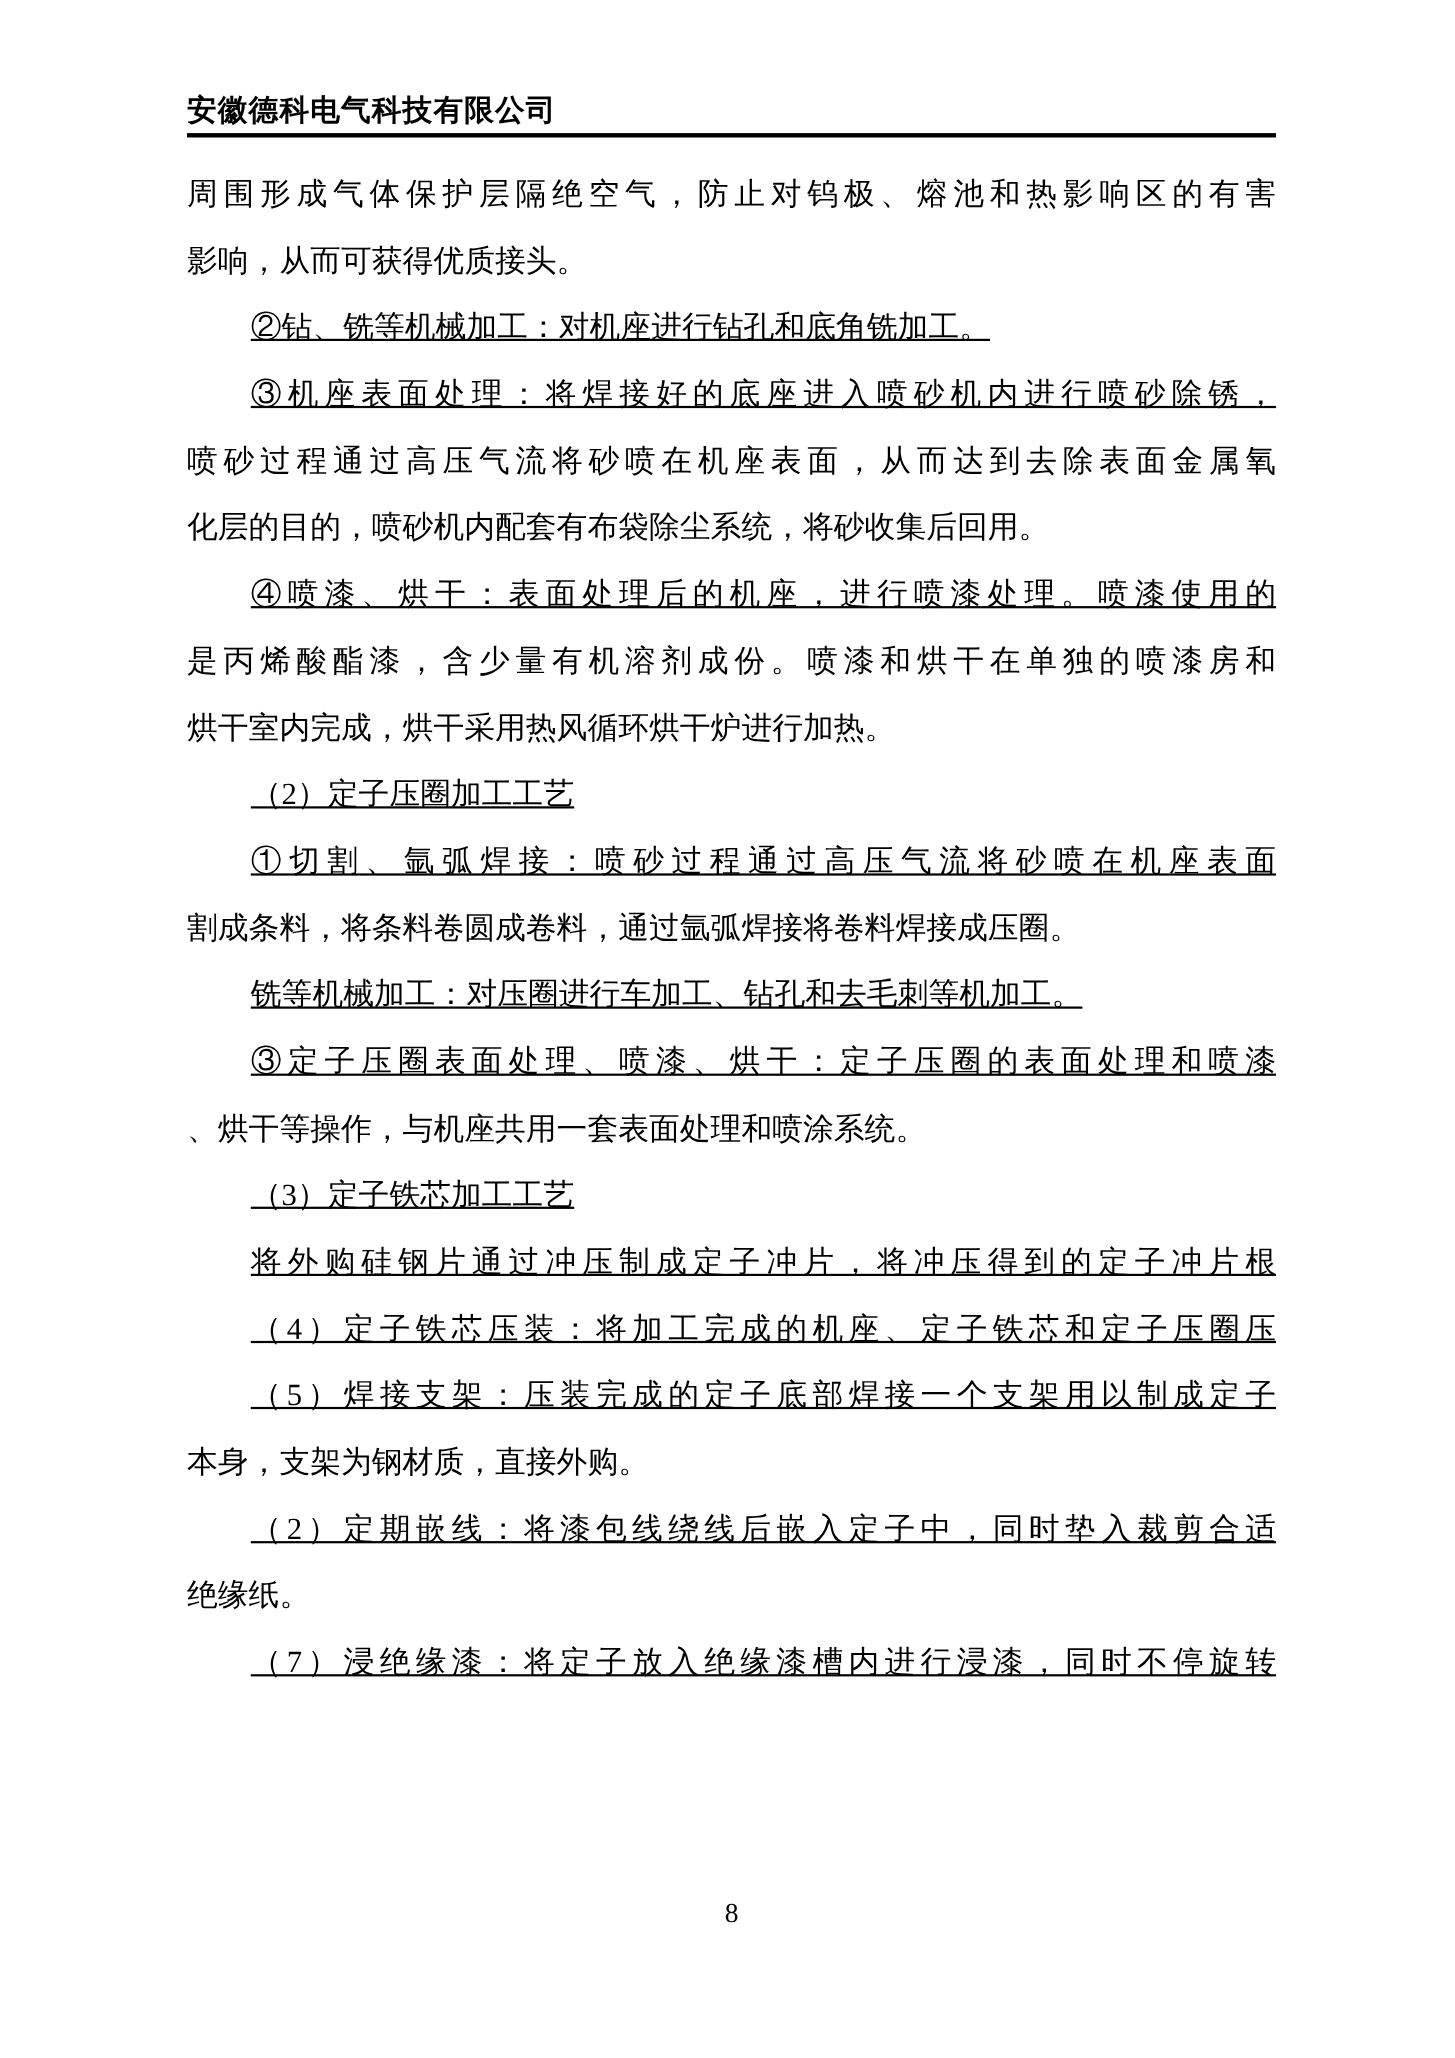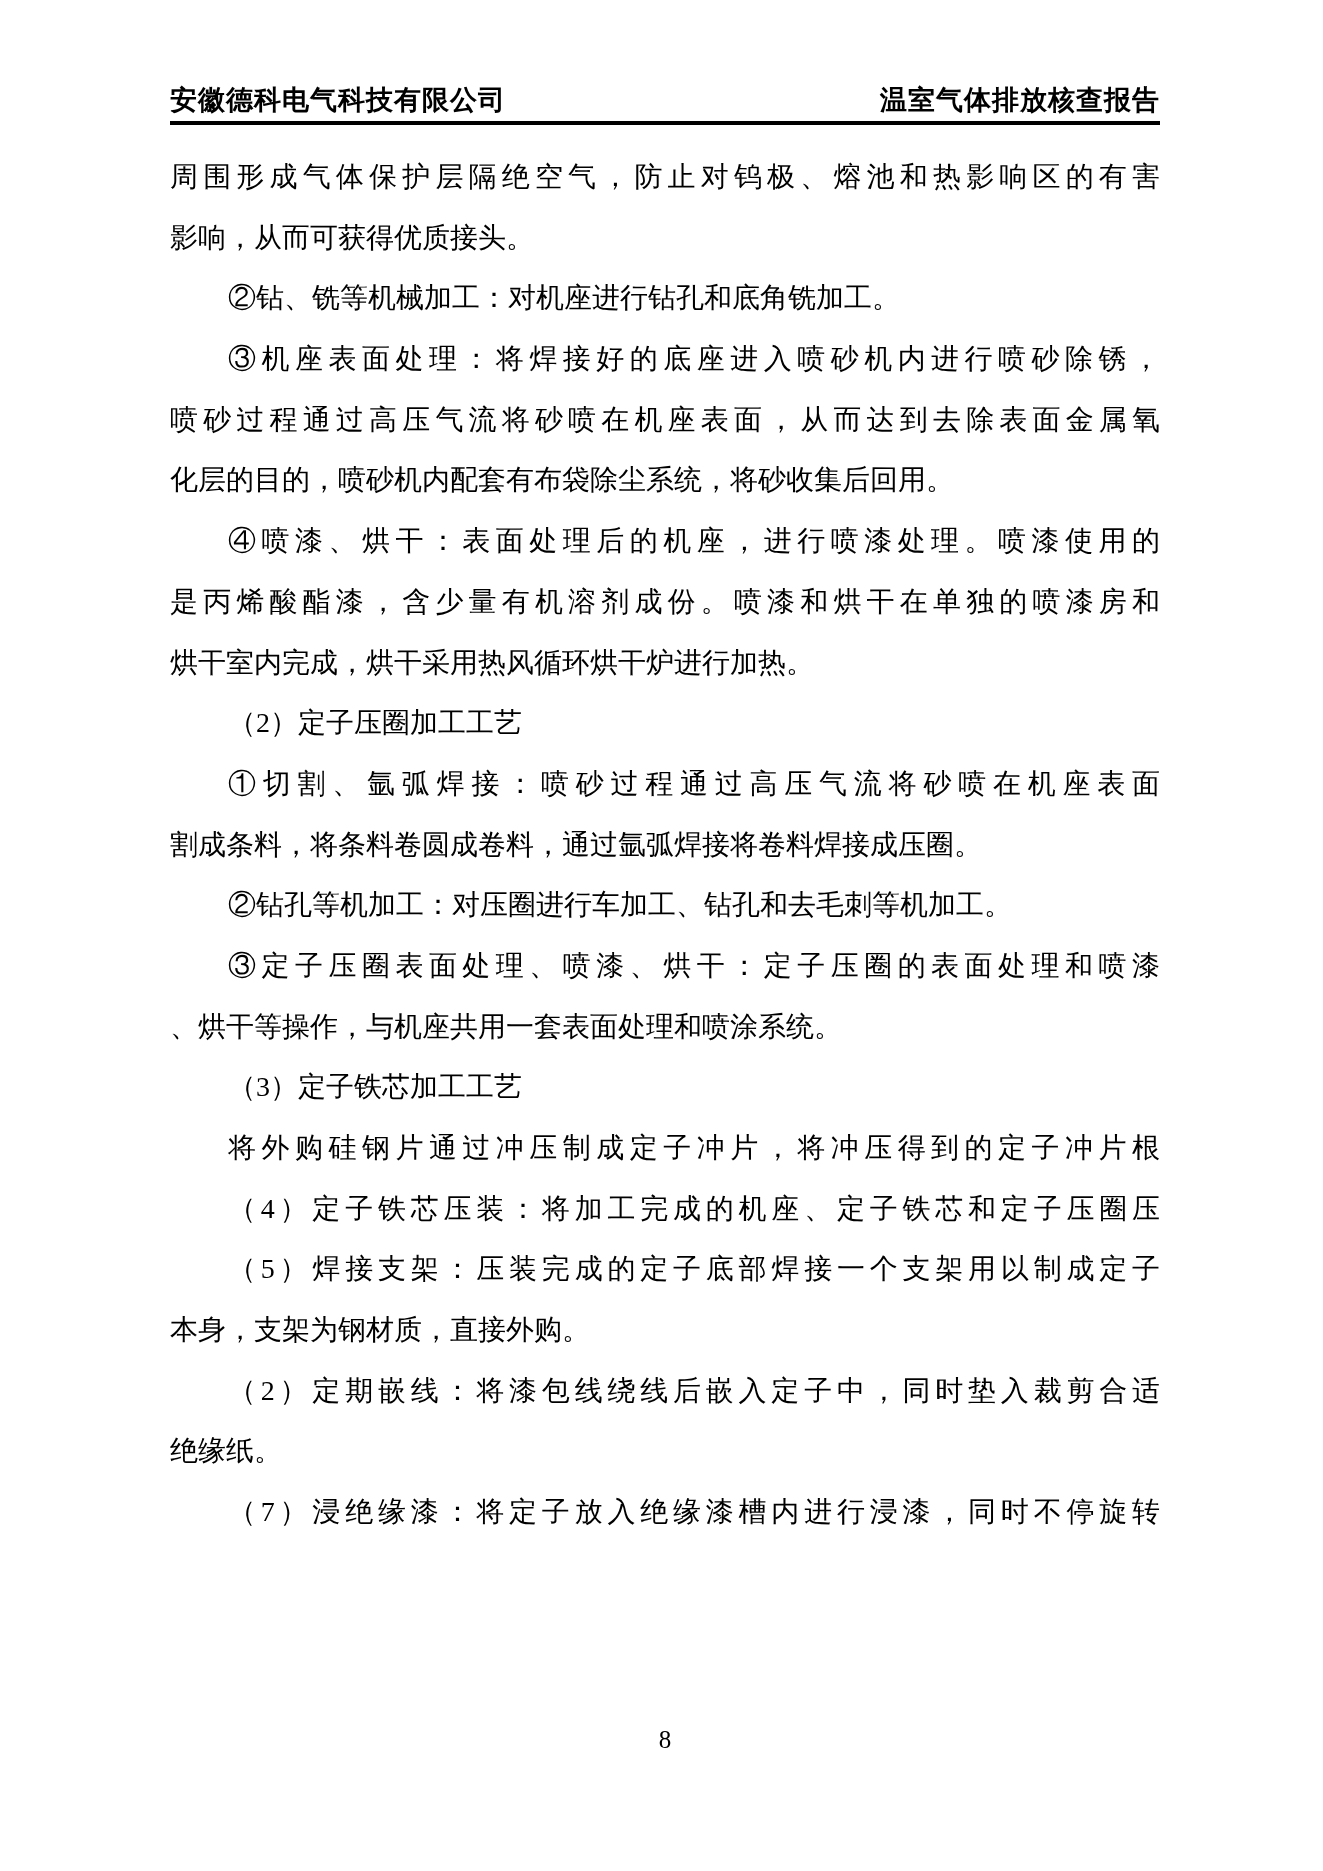--- a/index.html
+++ b/index.html
@@ -38,56 +38,55 @@
     left: 170px;
     top: 147px;
     width: 990px;
     font-size: 28px;
     line-height: 60.7px;
   }
   .line {
     height: 60.7px;
     overflow: hidden;
   }
-  .ind { text-indent: 58px; }
+  .ind { text-indent: 58px; text-decoration: underline; }
   .jf  { text-align: justify; text-align-last: justify; }
   .pagenum {
     position: absolute;
     left: 170px;
     top: 1726px;
     width: 990px;
     text-align: center;
     font-size: 25px;
   }
 </style>
 </head>
 <body>
 
 <div class="page">
 
   <div class="header">
     <span>安徽德科电气科技有限公司</span>
-    <span>温室气体排放核查报告</span>
   </div>
   <div class="header-rule"></div>
 
   <div class="bodytext">
     <div class="line jf">周围形成气体保护层隔绝空气，防止对钨极、熔池和热影响区的有害</div>
     <div class="line">影响，从而可获得优质接头。</div>
     <div class="line ind">②钻、铣等机械加工：对机座进行钻孔和底角铣加工。</div>
     <div class="line ind jf">③机座表面处理：将焊接好的底座进入喷砂机内进行喷砂除锈，</div>
     <div class="line jf">喷砂过程通过高压气流将砂喷在机座表面，从而达到去除表面金属氧</div>
     <div class="line">化层的目的，喷砂机内配套有布袋除尘系统，将砂收集后回用。</div>
     <div class="line ind jf">④喷漆、烘干：表面处理后的机座，进行喷漆处理。喷漆使用的</div>
     <div class="line jf">是丙烯酸酯漆，含少量有机溶剂成份。喷漆和烘干在单独的喷漆房和</div>
     <div class="line">烘干室内完成，烘干采用热风循环烘干炉进行加热。</div>
     <div class="line ind">（2）定子压圈加工工艺</div>
     <div class="line ind jf">①切割、氩弧焊接：喷砂过程通过高压气流将砂喷在机座表面</div>
     <div class="line">割成条料，将条料卷圆成卷料，通过氩弧焊接将卷料焊接成压圈。</div>
-    <div class="line ind">②钻孔等机加工：对压圈进行车加工、钻孔和去毛刺等机加工。</div>
+    <div class="line ind">铣等机械加工：对压圈进行车加工、钻孔和去毛刺等机加工。</div>
     <div class="line ind jf">③定子压圈表面处理、喷漆、烘干：定子压圈的表面处理和喷漆</div>
     <div class="line">、烘干等操作，与机座共用一套表面处理和喷涂系统。</div>
     <div class="line ind">（3）定子铁芯加工工艺</div>
     <div class="line ind jf">将外购硅钢片通过冲压制成定子冲片，将冲压得到的定子冲片根</div>
     <div class="line ind jf">（4）定子铁芯压装：将加工完成的机座、定子铁芯和定子压圈压</div>
     <div class="line ind jf">（5）焊接支架：压装完成的定子底部焊接一个支架用以制成定子</div>
     <div class="line">本身，支架为钢材质，直接外购。</div>
     <div class="line ind jf">（2）定期嵌线：将漆包线绕线后嵌入定子中，同时垫入裁剪合适</div>
     <div class="line">绝缘纸。</div>
     <div class="line ind jf">（7）浸绝缘漆：将定子放入绝缘漆槽内进行浸漆，同时不停旋转</div>

